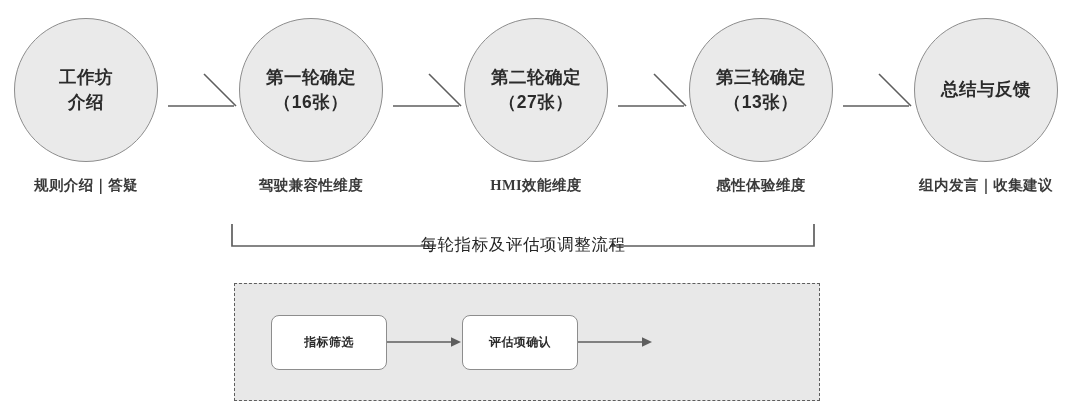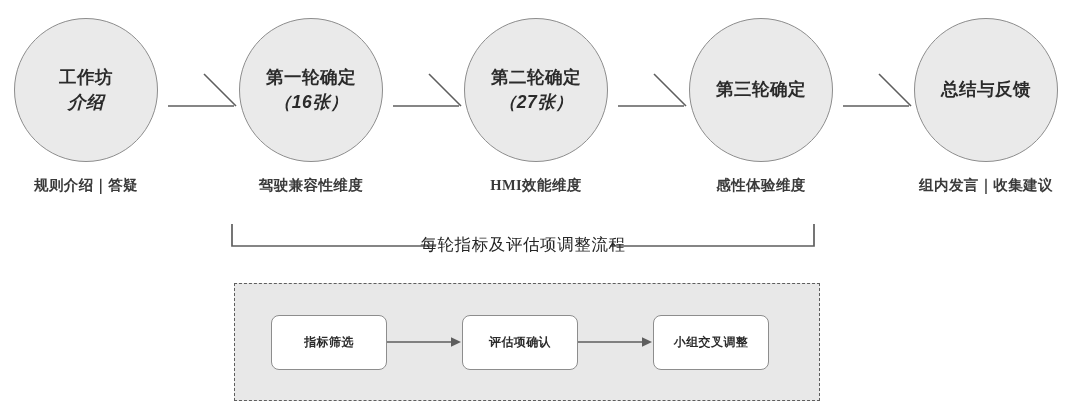--- a/index.html
+++ b/index.html
@@ -51,21 +51,20 @@
     line-height: 1.45;
     letter-spacing: 0.5px;
     color: #2b2b2b;
   }
   .node .line2 {
     font-size: 17.5px;
     font-weight: 700;
     line-height: 1.45;
     letter-spacing: 0.5px;
     color: #2b2b2b;
-    font-style: italic;
   }
   .node.n0 { left: 14px; }
   .node.n1 { left: 239px; }
   .node.n2 { left: 464px; }
   .node.n3 { left: 689px; }
   .node.n4 { left: 914px; }
 
   
   .connector {
     position: absolute;
@@ -181,20 +180,21 @@
       <div class="line2">（16张）</div>
     </div>
 
     <div class="node n2">
       <div class="line1">第二轮确定</div>
       <div class="line2">（27张）</div>
     </div>
 
     <div class="node n3">
       <div class="line1">第三轮确定</div>
+      <div class="line2">（13张）</div>
     </div>
 
     <div class="node n4">
       <div class="line1">总结与反馈</div>
     </div>
 
     <div class="connector c0">
       <svg width="86" height="46" viewBox="0 0 86 46">
         <path d="M0 36 L66 36" fill="none" stroke="#5e5e5e" stroke-width="1.6"></path>
         <path d="M36 4 L68 36" fill="none" stroke="#5e5e5e" stroke-width="1.6"></path>
@@ -232,21 +232,20 @@
       <path d="M586 6 L586 28 L382 28" fill="none" stroke="#5e5e5e" stroke-width="1.7"></path>
     </svg>
     <div class="bracket-label">每轮指标及评估项调整流程</div>
   </div>
 
   <div class="panel">
     <div class="panel-row">
 
       <div class="pbox b0">指标筛选</div>
       <div class="pbox b1">评估项确认</div>
-      <div class="pbox b2">小组交叉调整</div>
 
       <div class="parrow a0">
         <svg width="78" height="16" viewBox="0 0 78 16">
           <path d="M0 8 L64 8" fill="none" stroke="#5e5e5e" stroke-width="1.6"></path>
           <path d="M64 3.2 L74 8 L64 12.8 Z" fill="#5e5e5e"></path>
         </svg>
       </div>
       <div class="parrow a1">
         <svg width="78" height="16" viewBox="0 0 78 16">
           <path d="M0 8 L64 8" fill="none" stroke="#5e5e5e" stroke-width="1.6"></path>

